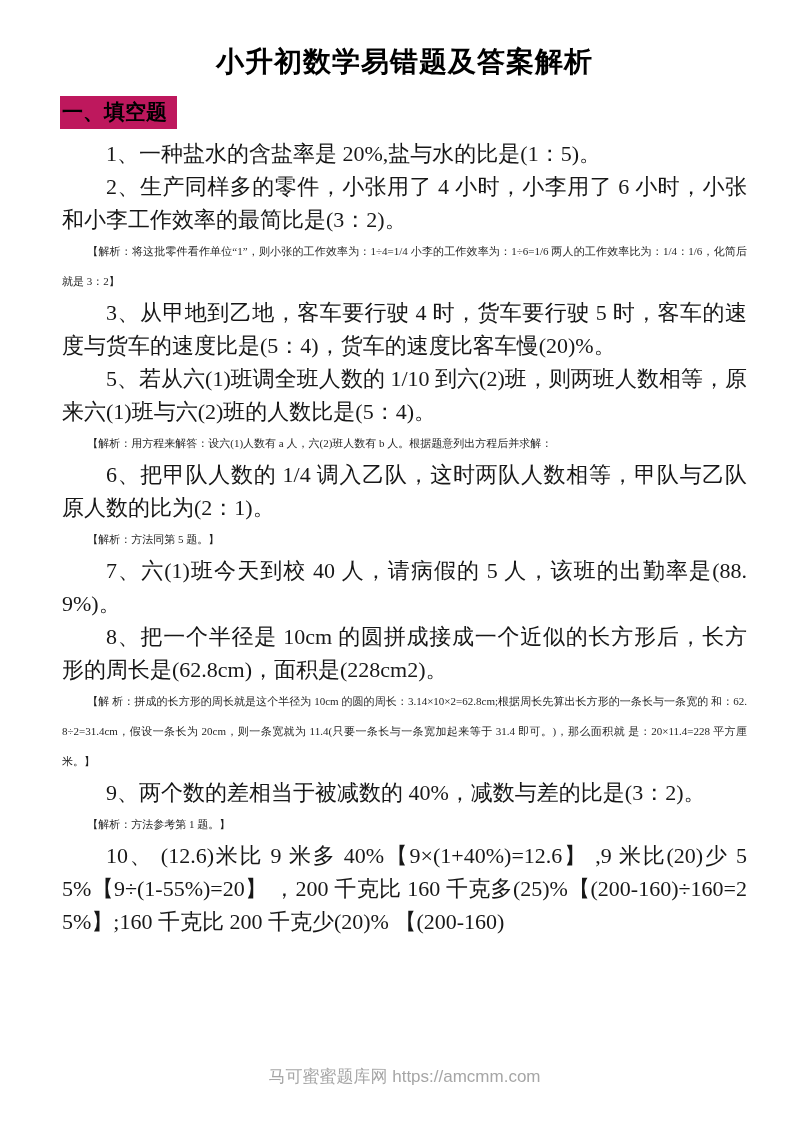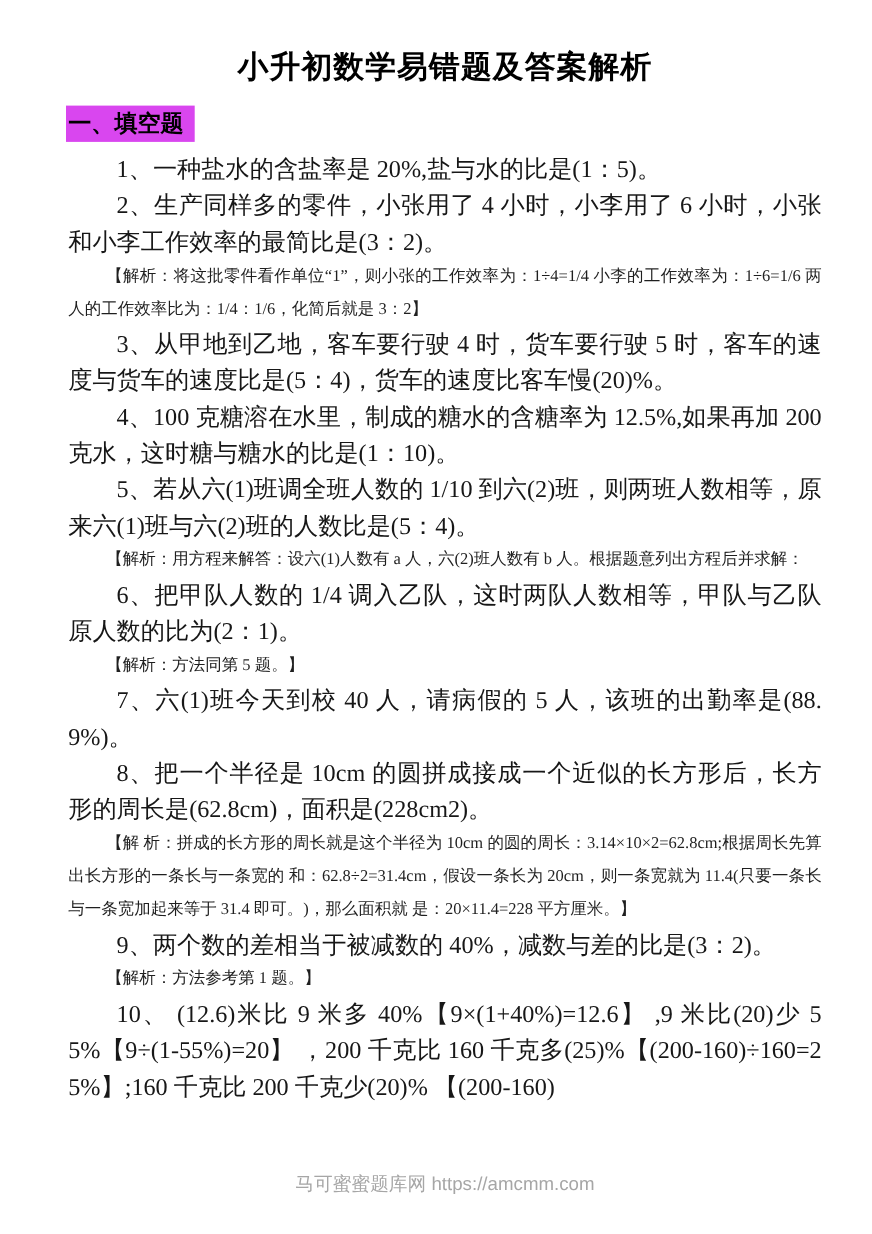--- a/index.html
+++ b/index.html
@@ -31,37 +31,37 @@
     text-align: center;
     letter-spacing: 1px;
     color: #000000;
   }
   .section-heading {
     display: inline-block;
     font-size: 21px;
     line-height: 30px;
     font-weight: bold;
     color: #000000;
-    background: #d946ef;
+    background: #be185d;
     padding: 1px 10px 2px 2px;
     margin: 2px 16px 8px -2px;
   }
   .paragraphs p {
     margin: 0;
     text-align: justify;
     word-break: break-all;
   }
   .paragraphs .q {
     font-size: 22px;
     line-height: 33px;
     text-indent: 2em;
     color: #171717;
   }
   .paragraphs .a {
-    font-size: 15px;
+    font-size: 11px;
     line-height: 30px;
     text-indent: 2.3em;
     color: #1f1f1f;
   }
   .footer-credit {
     position: absolute;
     top: 1064px;
     left: 16px;
     right: 0;
     text-align: center;
@@ -80,21 +80,20 @@
 
     <div>
       <span class="section-heading">一、填空题</span>
     </div>
 
     <div class="paragraphs">
         <p class="q">1、一种盐水的含盐率是 20%,盐与水的比是(1：5)。</p>
         <p class="q">2、生产同样多的零件，小张用了 4 小时，小李用了 6 小时，小张和小李工作效率的最简比是(3：2)。</p>
         <p class="a">【解析：将这批零件看作单位“1”，则小张的工作效率为：1÷4=1/4 小李的工作效率为：1÷6=1/6 两人的工作效率比为：1/4：1/6，化简后就是 3：2】</p>
         <p class="q">3、从甲地到乙地，客车要行驶 4 时，货车要行驶 5 时，客车的速度与货车的速度比是(5：4)，货车的速度比客车慢(20)%。</p>
-        <p class="q">4、100 克糖溶在水里，制成的糖水的含糖率为 12.5%,如果再加 200 克水，这时糖与糖水的比是(1：10)。</p>
         <p class="q">5、若从六(1)班调全班人数的 1/10 到六(2)班，则两班人数相等，原来六(1)班与六(2)班的人数比是(5：4)。</p>
         <p class="a">【解析：用方程来解答：设六(1)人数有 a 人，六(2)班人数有 b 人。根据题意列出方程后并求解：</p>
         <p class="q">6、把甲队人数的 1/4 调入乙队，这时两队人数相等，甲队与乙队原人数的比为(2：1)。</p>
         <p class="a">【解析：方法同第 5 题。】</p>
         <p class="q">7、六(1)班今天到校 40 人，请病假的 5 人，该班的出勤率是(88.9%)。</p>
         <p class="q">8、把一个半径是 10cm 的圆拼成接成一个近似的长方形后，长方形的周长是(62.8cm)，面积是(228cm2)。</p>
         <p class="a">【解 析：拼成的长方形的周长就是这个半径为 10cm 的圆的周长：3.14×10×2=62.8cm;根据周长先算出长方形的一条长与一条宽的 和：62.8÷2=31.4cm，假设一条长为 20cm，则一条宽就为 11.4(只要一条长与一条宽加起来等于 31.4 即可。)，那么面积就 是：20×11.4=228 平方厘米。】</p>
         <p class="q">9、两个数的差相当于被减数的 40%，减数与差的比是(3：2)。</p>
         <p class="a">【解析：方法参考第 1 题。】</p>
         <p class="q">10、 (12.6)米比 9 米多 40%【9×(1+40%)=12.6】 ,9 米比(20)少 55%【9÷(1-55%)=20】 ，200 千克比 160 千克多(25)%【(200-160)÷160=25%】;160 千克比 200 千克少(20)% 【(200-160)</p>

